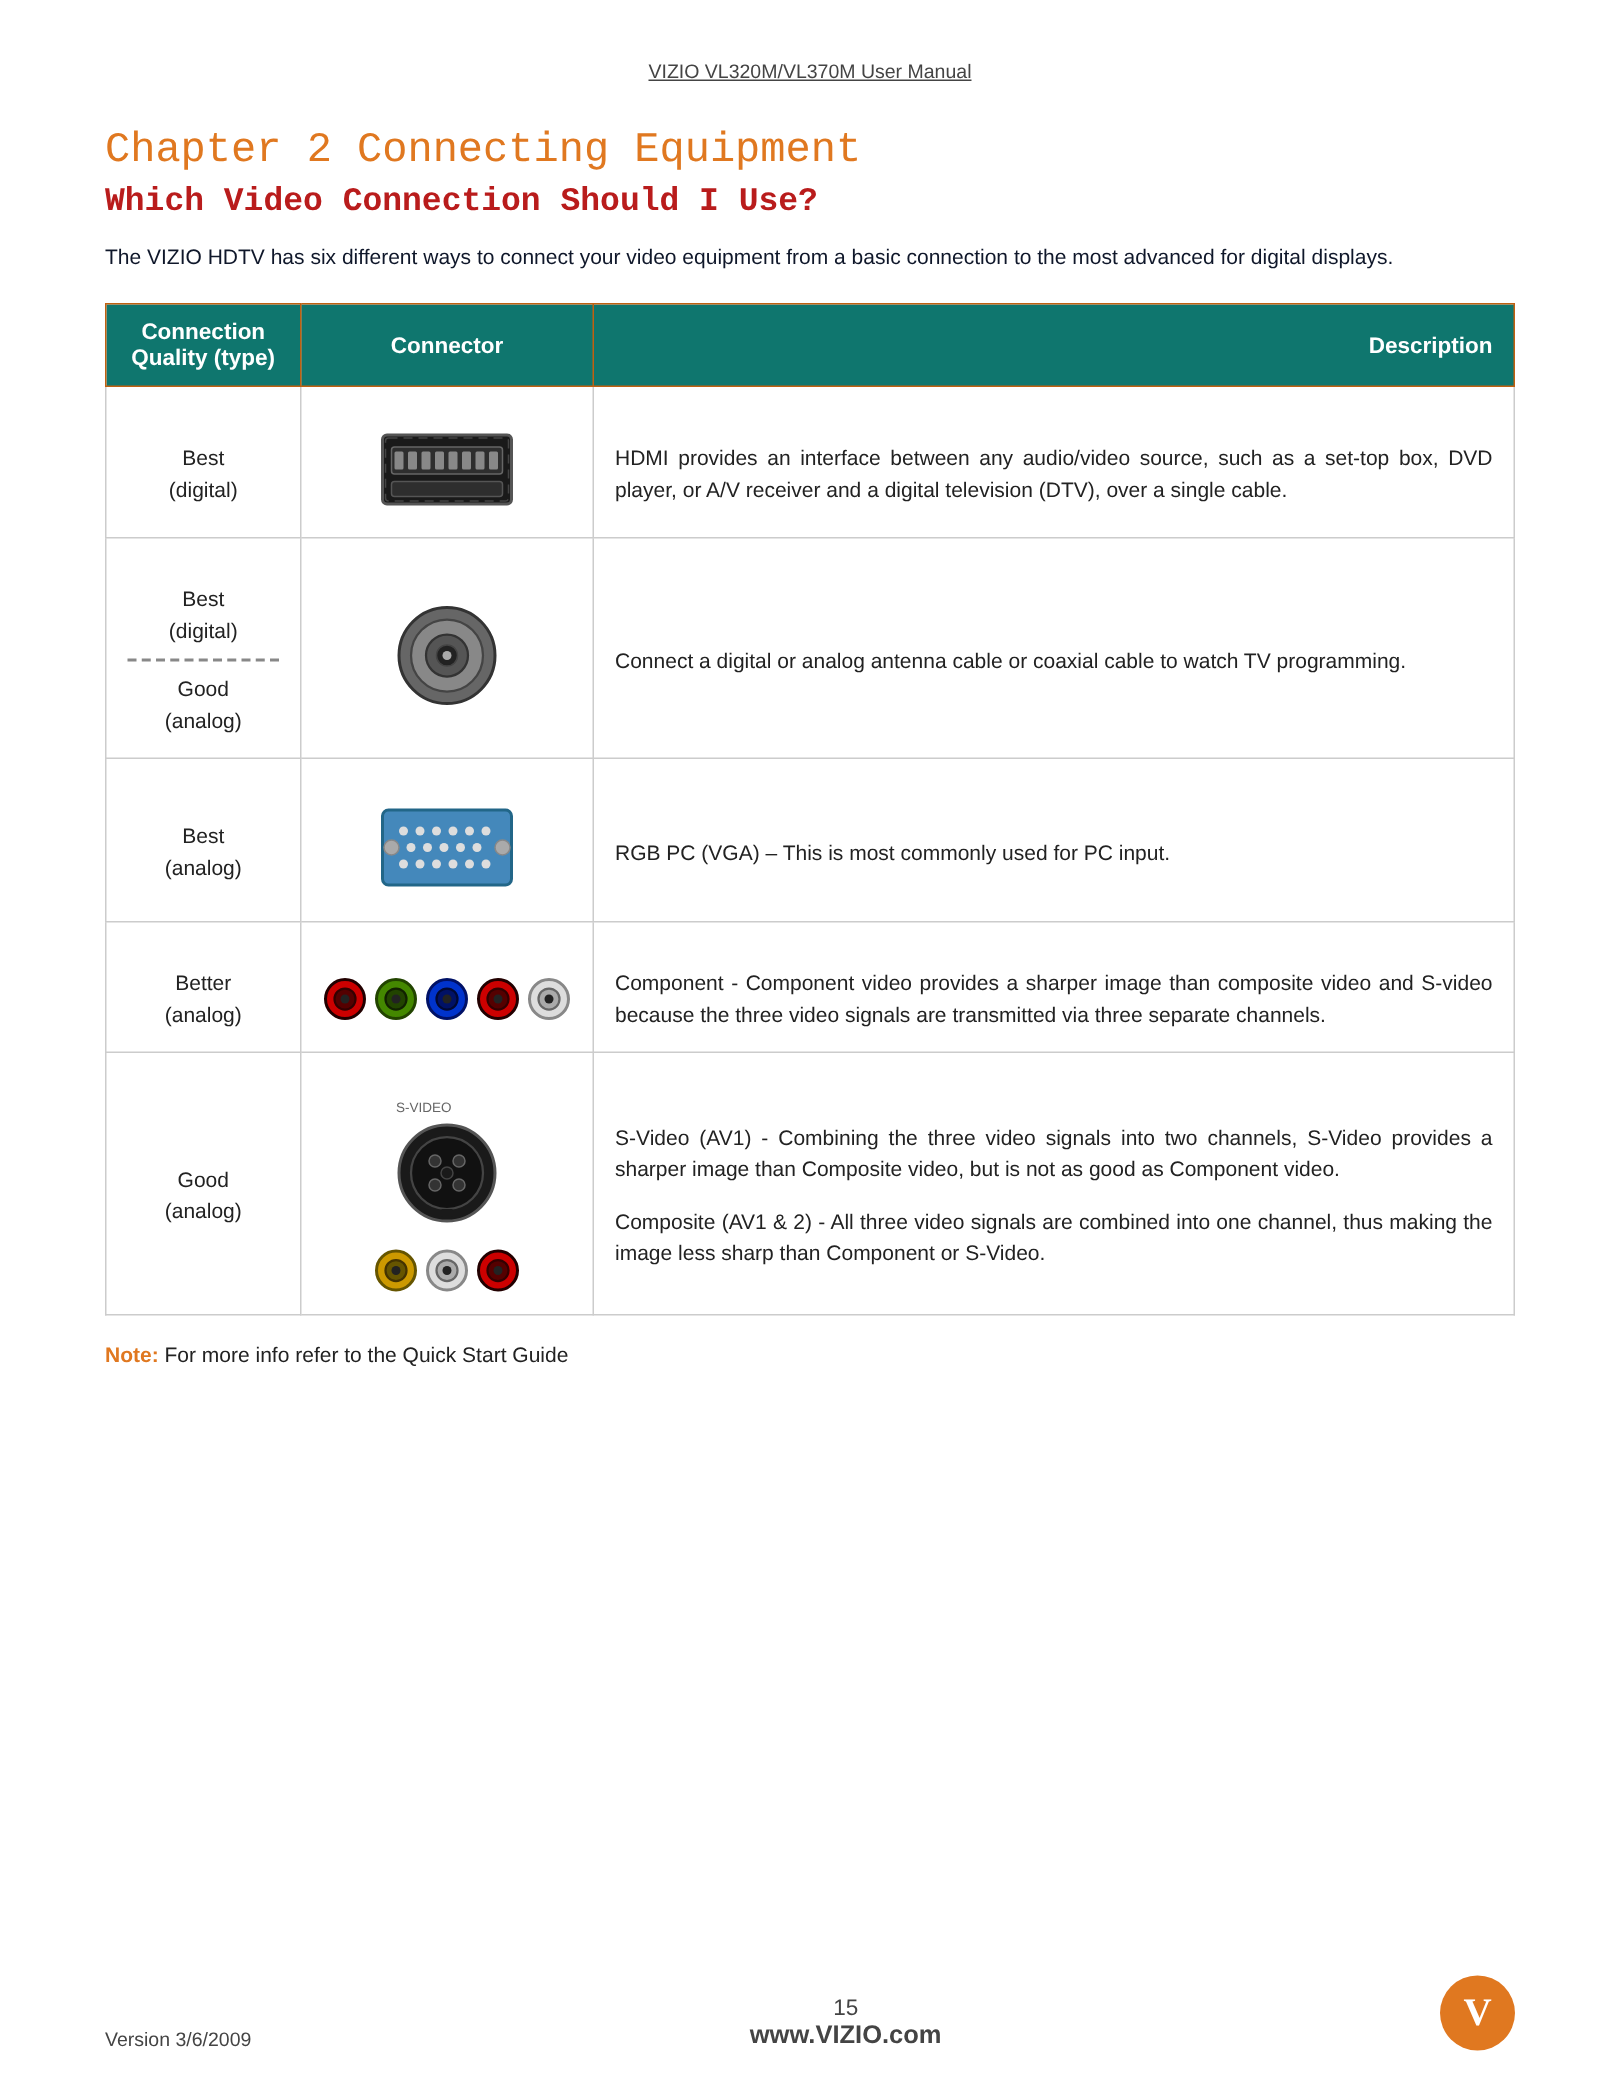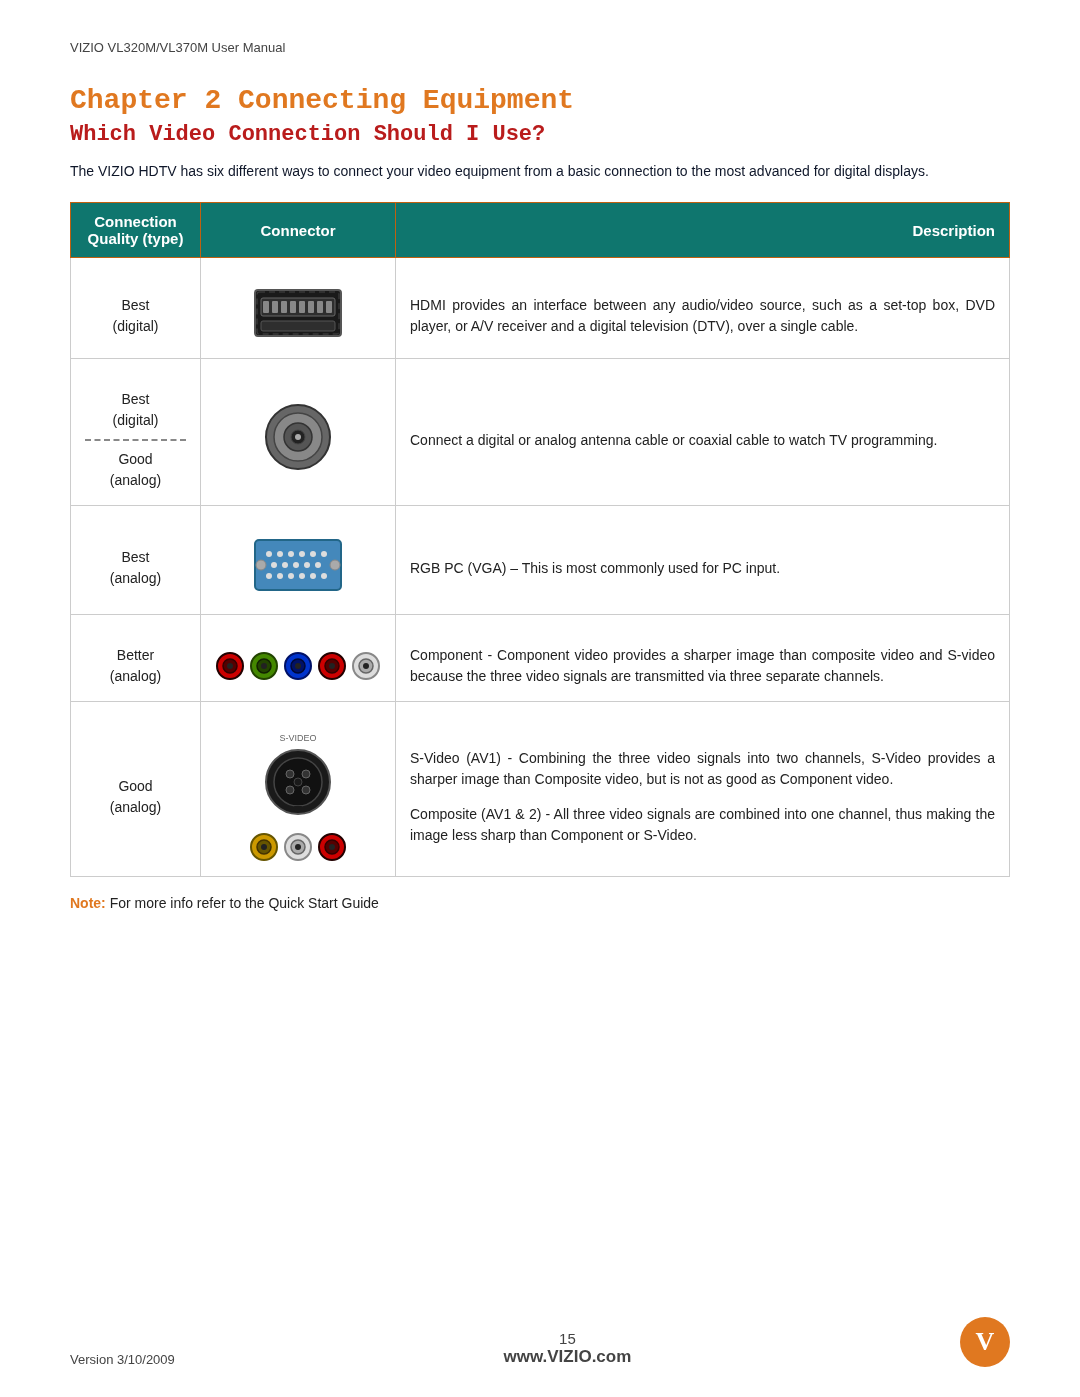--- a/index.html
+++ b/index.html
@@ -9,30 +9,31 @@
       background: #fff;
       font-family: Arial, sans-serif;
       font-size: 15px;
       color: #222;
       position: relative;
     }
     .page-wrapper {
       padding: 40px 70px 80px 70px;
     }
     .header-right {
-      text-align: left;
+      text-align: center;
       font-size: 13px;
       color: #444;
       margin-bottom: 30px;
+      text-decoration: underline;
     }
     .chapter-title {
       font-size: 28px;
       color: #e07820;
       font-family: 'Courier New', monospace;
-      font-weight: bold;
+      font-weight: normal;
       margin-bottom: 6px;
     }
     .section-title {
       font-size: 22px;
       color: #b91c1c;
       font-family: 'Courier New', monospace;
       font-weight: bold;
       margin-bottom: 14px;
     }
     .intro-text {
@@ -155,21 +156,21 @@
       flex-direction: column;
       align-items: center;
       gap: 10px;
     }
     .quality-dashed-line {
       border-top: 2px dashed #888;
       margin: 8px 0;
     }
     .svideo-wrapper {
       display: inline-block;
-      text-align: center;
+      text-align: left;
     }
   </style>
 </head>
 <body>
 
 <div class="page-wrapper">
 
   <div class="header-right">VIZIO VL320M/VL370M User Manual</div>
 
   <div class="chapter-title">Chapter 2  Connecting Equipment</div>
@@ -374,21 +375,21 @@
     </tbody>
   </table>
 
   <p class="note-text">
     <span class="note-label">Note:</span>
     <span>  For more info refer to the Quick Start Guide</span>
   </p>
 </div>
 
 <div class="footer">
-  <div class="footer-left">Version 3/10/2009</div>
+  <div class="footer-left">Version 3/6/2009</div>
   <div class="footer-center">
     <div>15</div>
     <div class="website">www.VIZIO.com</div>
   </div>
   <div class="footer-right">
     <div class="vizio-logo">V</div>
   </div>
 </div>
 
 </body></html>

